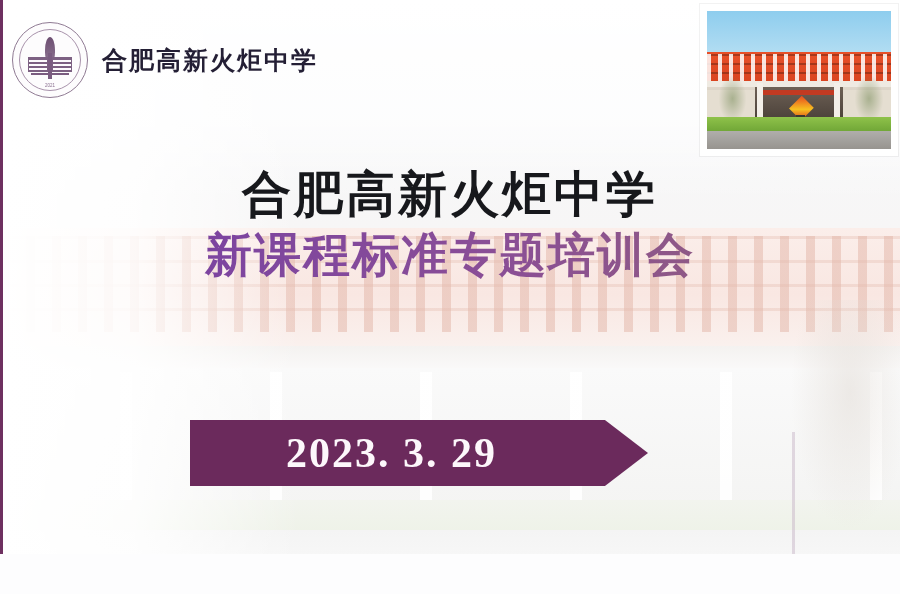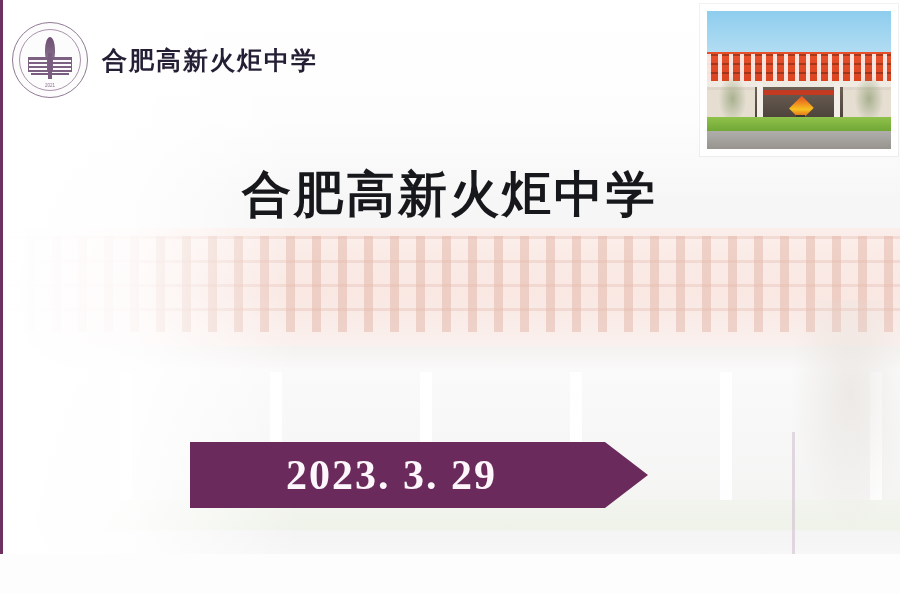--- a/index.html
+++ b/index.html
@@ -98,21 +98,21 @@
   .t-line{font-family:"Liberation Serif","DejaVu Serif",serif;font-weight:700;
     white-space:nowrap;line-height:1.12;}
   .t1{font-size:49px;color:#17181c;letter-spacing:3px;}
   .t2{font-size:49px;color:#17181c;letter-spacing:1px;margin-top:4px;}
   .t3{font-size:47px;letter-spacing:2px;margin-top:6px;
     background:linear-gradient(90deg,#7b3f9e 0%,#7c44a0 22%,#8a4e96 55%,#8f5a84 80%,#8a5a7a 100%);
     -webkit-background-clip:text;background-clip:text;
     -webkit-text-fill-color:transparent;color:#7d4a93;}
 
   
-  .date-banner{position:absolute;left:190px;top:442px;width:458px;height:66px;
+  .date-banner{position:absolute;left:190px;top:420px;width:458px;height:66px;
     background:#6b2a5c;
     clip-path:polygon(0 0, 90.6% 0, 100% 50%, 90.6% 100%, 0 100%);
     display:flex;align-items:center;}
   .date-text{font-family:"Liberation Serif","DejaVu Serif",serif;font-weight:700;
     font-size:42px;color:#fdf7fb;letter-spacing:2px;margin-left:96px;white-space:nowrap;}
 </style>
 </head>
 <body>
 
 <div id="poster">
@@ -164,19 +164,20 @@
       <div class="ph-treeR"></div>
       <div class="ph-sculpt"></div>
       <div class="ph-sculpt-base"></div>
       <div class="ph-lawn"></div>
       <div class="ph-plaza"></div>
     </div>
   </div>
 
   <div class="titles">
     <div class="t-line t1">合肥高新火炬中学</div>
+    <div class="t-line t3">新课程标准专题培训会</div>
   </div>
 
   <div class="date-banner">
     <div class="date-text">2023. 3. 29</div>
   </div>
 
 </div>
 
 </body></html>

